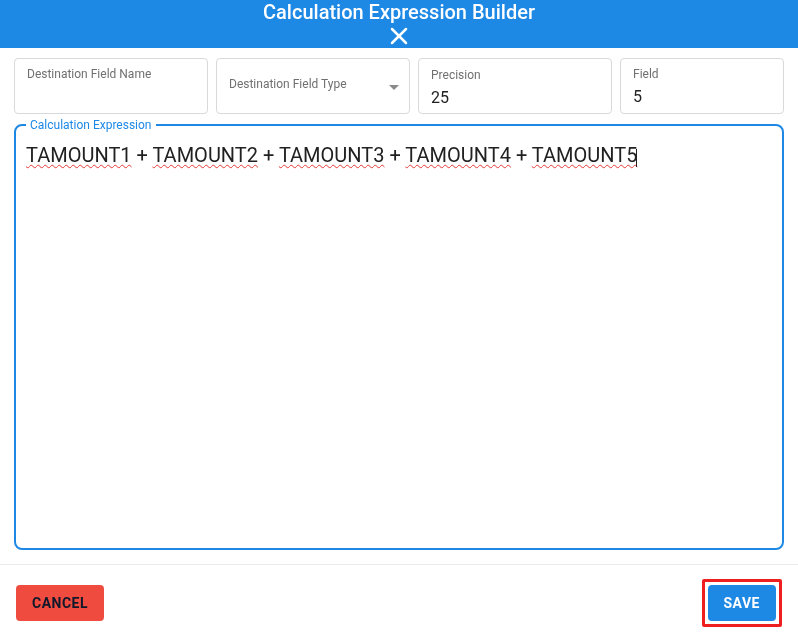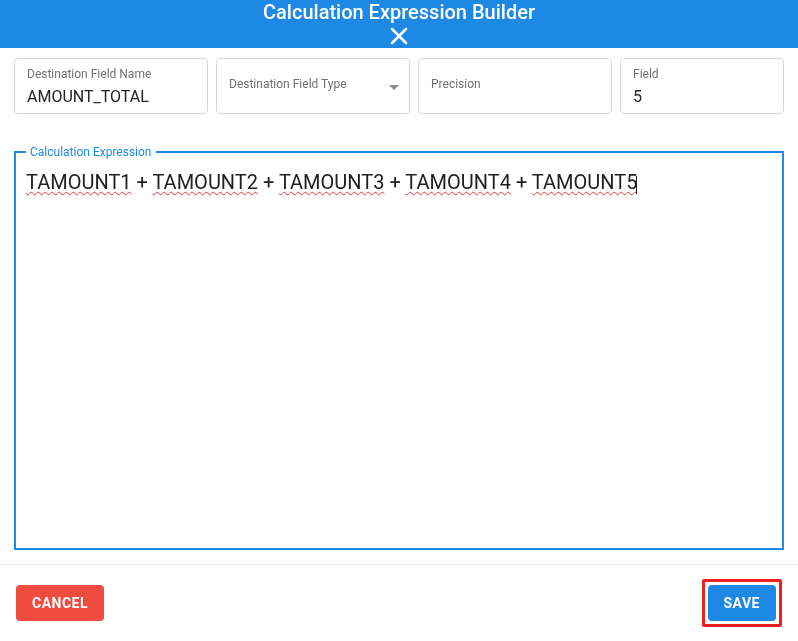--- a/index.html
+++ b/index.html
@@ -97,26 +97,25 @@
   }
 
   .expr-wrap {
     flex: 1;
     position: relative;
     display: flex;
     flex-direction: column;
   }
   .expr-field {
     border: 2px solid #1e88e5;
-    border-radius: 0;
+    border-radius: 8px;
     flex: 1;
     position: relative;
     padding: 18px 10px 10px 10px;
     background: #ffffff;
-    margin-top: 27px;
   }
   .expr-legend {
     position: absolute;
     top: -8px;
     left: 10px;
     background: #ffffff;
     padding: 0 4px;
     font-size: 12px;
     color: #1e88e5;
   }
@@ -161,21 +160,21 @@
     letter-spacing: 0.5px;
     display: inline-flex;
     align-items: center;
     justify-content: center;
     cursor: pointer;
     border: none;
     font-family: inherit;
   }
   .btn-cancel {
     background: #f04b3f;
-    color: #ffffff;
+    color: #0f172a;
     min-width: 76px;
   }
   .save-outline {
     border: 3px solid #f01f1f;
     border-radius: 2px;
     padding: 3px;
     display: inline-block;
   }
   .btn-save {
     background: #1e88e5;
@@ -199,30 +198,30 @@
       </svg>
     </span>
   </div>
 
   <div class="content">
 
     <div class="field-row">
 
       <div class="field dest-name">
         <div class="field-label">Destination Field Name</div>
-        <input class="field-value" value="AMOUNT_TOTAL" style="">
       </div>
 
       <div class="field dest-type">
         <div class="field-label">Destination Field Type</div>
         <div class="dropdown-caret"></div>
       </div>
 
       <div class="field precision">
         <div class="field-label">Precision</div>
+        <input class="field-value" value="25" style="">
       </div>
 
       <div class="field scale">
         <div class="field-label">Field</div>
         <input class="field-value" value="5" style="">
       </div>
 
     </div>
 
     <div class="expr-wrap">

